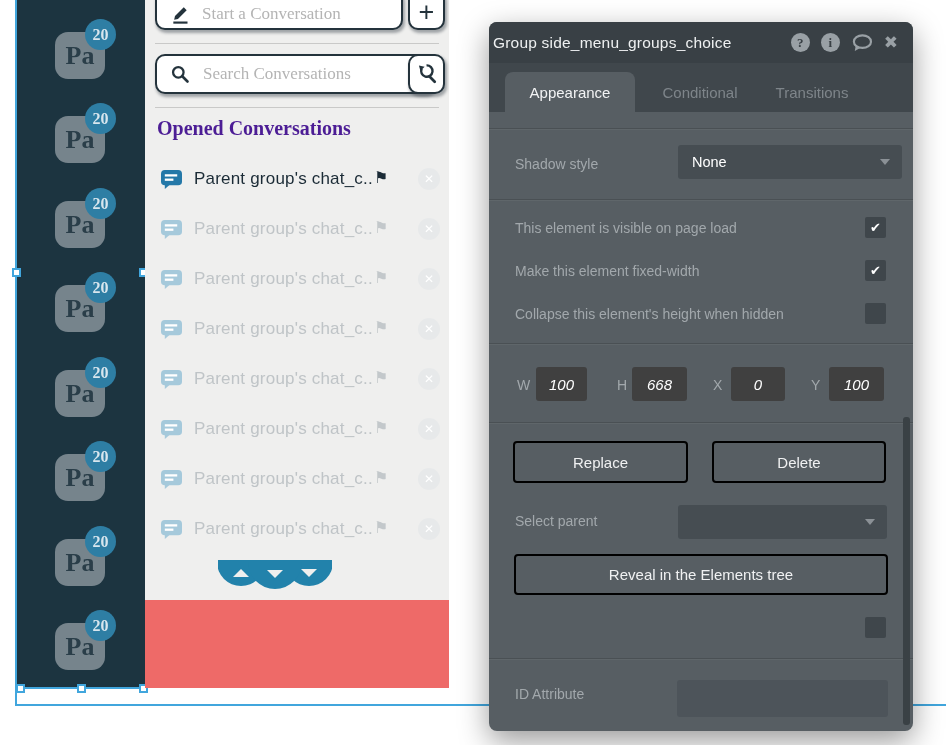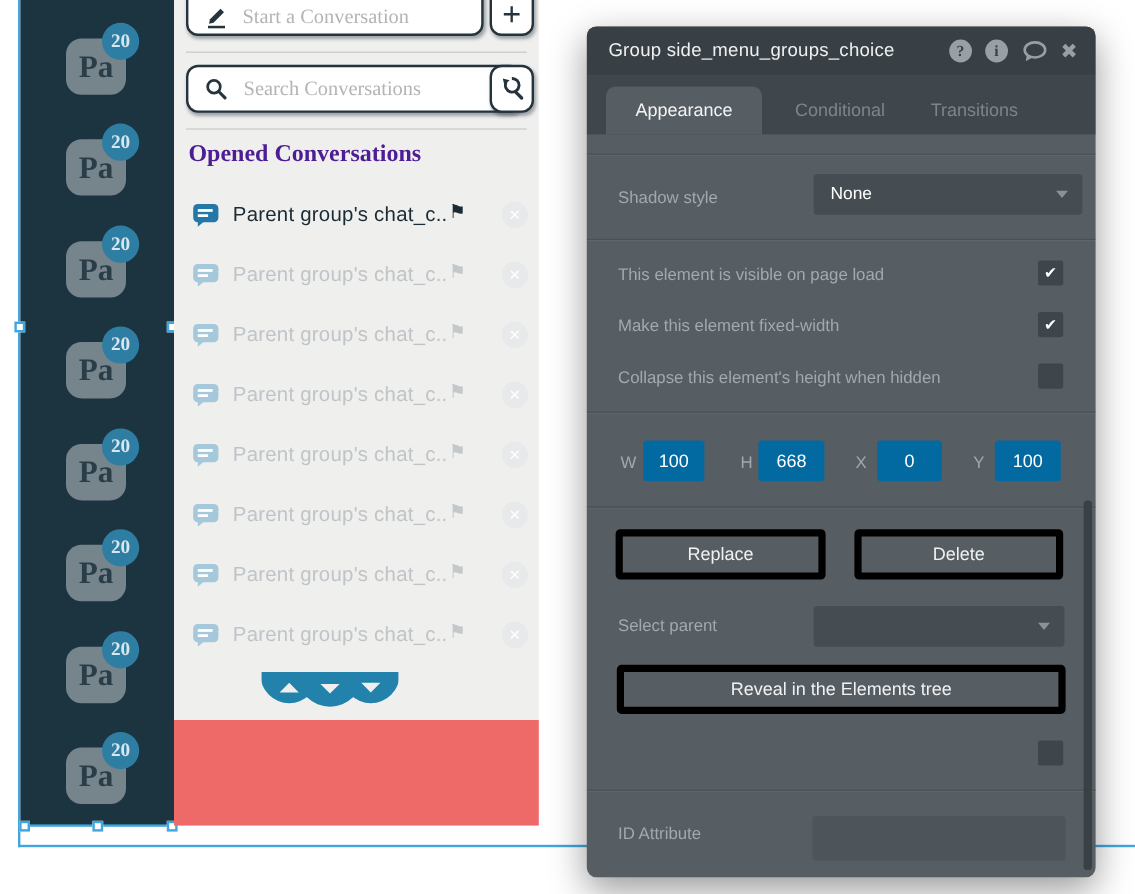--- a/index.html
+++ b/index.html
@@ -46,41 +46,41 @@
   .x-circle { position:absolute; right:9px; top:3px; width:22px; height:22px; border-radius:50%; background:#e7e9ea;
               color:#fff; font-size:12px; font-weight:bold; display:flex; align-items:center; justify-content:center; }
   .scallops { position:absolute; left:73px; top:560px; }
   .red-block { position:absolute; left:145px; top:600px; width:304px; height:88px; background:#ee6a68; }
 
   
   .inspector { position:absolute; left:489px; top:22px; width:424px; height:709px; border-radius:8px;
                background:#575e63; box-shadow:0 10px 30px rgba(0,0,0,0.4); overflow:hidden; color:#fff; }
   .insp-header { position:absolute; left:0; top:0; width:100%; height:41px; background:#394045;
                  display:flex; align-items:center; }
-  .insp-title { padding-left:18px; font-size:15.5px; color:#eef0f1; letter-spacing:0.2px; flex:1; white-space:nowrap; }
+  .insp-title { padding-left:4px; font-size:15.5px; color:#eef0f1; letter-spacing:0.2px; flex:1; white-space:nowrap; }
   .insp-icons { display:flex; align-items:center; gap:11px; padding-right:15px; }
   .circle-icon { width:19px; height:19px; border-radius:50%; background:#99a0a5; color:#394045;
                  display:flex; align-items:center; justify-content:center; font-size:13px; font-weight:bold;
                  font-family:"Liberation Serif","DejaVu Serif",serif; }
   .close-x { color:#99a0a5; font-size:17px; font-weight:bold; line-height:1; }
   .tabbar { position:absolute; left:0; top:41px; width:100%; height:49px; background:#40474c; }
   .tab { position:absolute; bottom:0; height:40px; width:130px; display:flex; align-items:center; justify-content:center;
          font-size:15px; color:#7e858a; }
   .tab.active { background:#575e63; border-radius:8px 8px 0 0; color:#f2f3f4; }
   .insp-div { position:absolute; left:0; width:100%; height:1px; background:#4a5054; box-shadow:0 1px 0 rgba(255,255,255,0.05); }
   .insp-label { position:absolute; font-size:14px; color:#a2a8ac; white-space:nowrap; }
   .dropdown { position:absolute; background:#464d52; border-radius:3px; display:flex; align-items:center;
               padding:0 14px; font-size:14.5px; color:#fff; }
   .dd-caret { position:absolute; right:12px; width:0; height:0; border-left:5px solid transparent;
               border-right:5px solid transparent; border-top:6px solid #8b9196; }
   .checkbox { position:absolute; width:21px; height:21px; background:#3f464b; border-radius:2px;
               display:flex; align-items:center; justify-content:center; color:#fff; font-size:13px; }
-  .num-input { position:absolute; height:34px; background:#0369a1; border-radius:3px; color:#fff; font-size:15px;
-               display:flex; align-items:center; justify-content:center; }
-  .ghost-btn { position:absolute; background:transparent; border:6px solid #000000; border-radius:4px;
+  .num-input { position:absolute; height:34px; background:#404040; border-radius:3px; color:#fff; font-size:15px;
+               display:flex; align-items:center; justify-content:center;font-style:italic; }
+  .ghost-btn { position:absolute; background:transparent; border:2px solid #000000; border-radius:4px;
                color:#f0f1f2; font-size:15px; display:flex; align-items:center; justify-content:center; }
   .id-input { position:absolute; background:#4d545a; border-radius:3px; }
   .scroll-thumb { position:absolute; right:3px; top:395px; width:7px; height:308px; background:#3a4145; border-radius:3px; }
 </style>
 </head>
 <body>
 
 <div class="stage">
 
   <div class="guide-v"></div>

